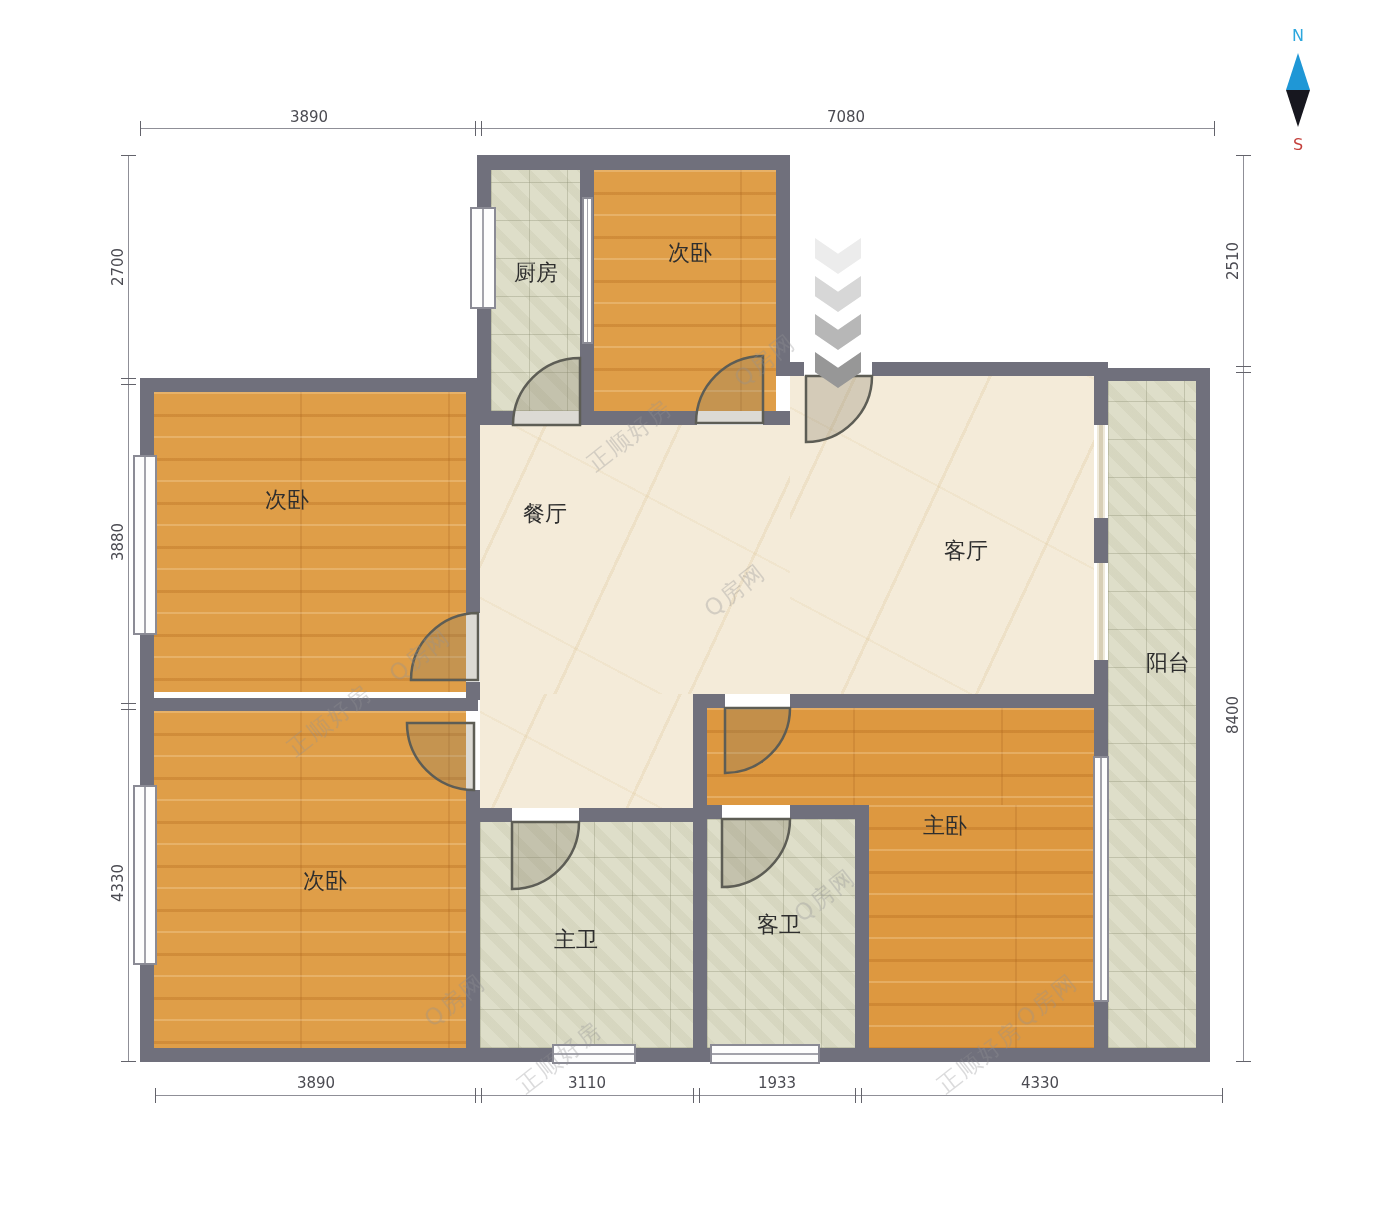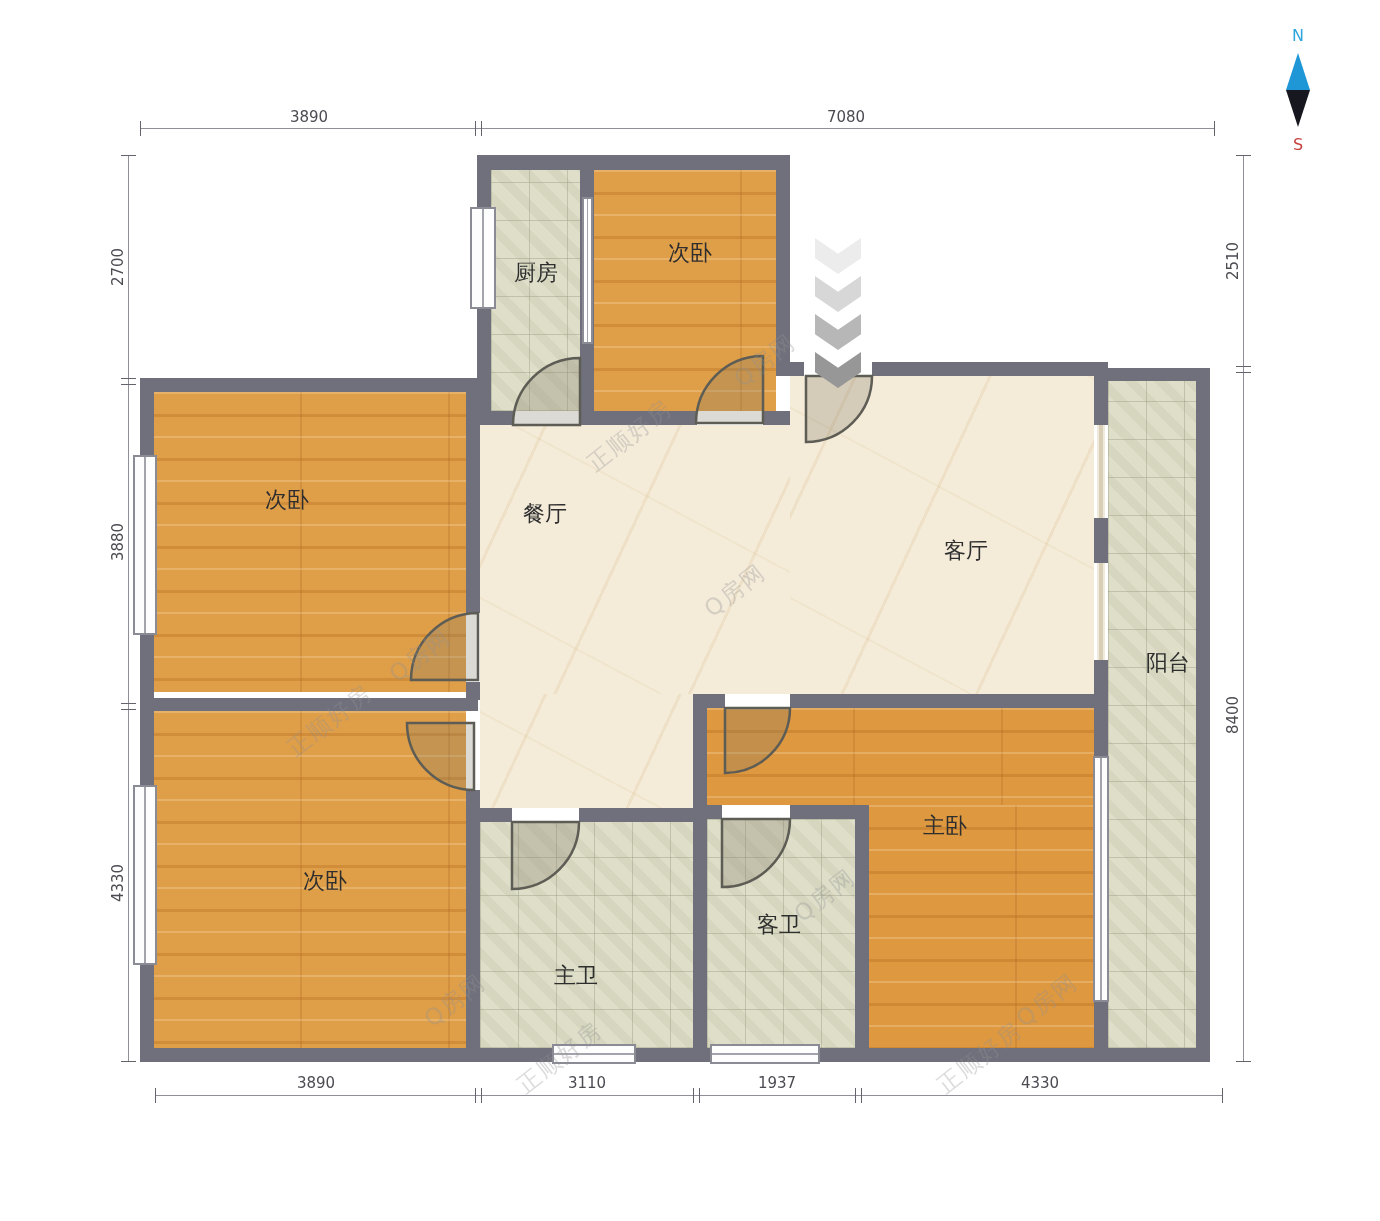--- a/index.html
+++ b/index.html
@@ -128,21 +128,21 @@
   <div class="chev" style="left:815px;top:314px;background:#b7b7b7;"></div>
   <div class="chev" style="left:815px;top:352px;background:#979797;"></div>
 
   <div class="room-label" style="left:536px;top:273px;">厨房</div>
   <div class="room-label" style="left:690px;top:253px;">次卧</div>
   <div class="room-label" style="left:287px;top:500px;">次卧</div>
   <div class="room-label" style="left:545px;top:514px;">餐厅</div>
   <div class="room-label" style="left:966px;top:551px;">客厅</div>
   <div class="room-label" style="left:1168px;top:663px;">阳台</div>
   <div class="room-label" style="left:325px;top:881px;">次卧</div>
-  <div class="room-label" style="left:576px;top:940px;margin-top:36px;">主卫</div>
+  <div class="room-label" style="left:576px;top:940px;">主卫</div>
   <div class="room-label" style="left:779px;top:925px;">客卫</div>
   <div class="room-label" style="left:945px;top:826px;">主卧</div>
 
   <div class="dim-line-h" style="left:140px;top:128px;width:1075px;"></div>
   <span class="tick-v" style="left:140px;top:121px;"></span>
   <span class="tick-v" style="left:475px;top:121px;"></span>
   <span class="tick-v" style="left:481px;top:121px;"></span>
   <span class="tick-v" style="left:1214px;top:121px;"></span>
   <div class="dim-label" style="left:309px;top:126px;">3890</div>
   <div class="dim-label" style="left:846px;top:126px;">7080</div>
@@ -151,21 +151,21 @@
   <span class="tick-v" style="left:155px;top:1088px;"></span>
   <span class="tick-v" style="left:475px;top:1088px;"></span>
   <span class="tick-v" style="left:481px;top:1088px;"></span>
   <span class="tick-v" style="left:693px;top:1088px;"></span>
   <span class="tick-v" style="left:699px;top:1088px;"></span>
   <span class="tick-v" style="left:855px;top:1088px;"></span>
   <span class="tick-v" style="left:861px;top:1088px;"></span>
   <span class="tick-v" style="left:1222px;top:1088px;"></span>
   <div class="dim-label" style="left:316px;top:1092px;">3890</div>
   <div class="dim-label" style="left:587px;top:1092px;">3110</div>
-  <div class="dim-label" style="left:777px;top:1092px;">1937</div>
+  <div class="dim-label" style="left:777px;top:1092px;">1933</div>
   <div class="dim-label" style="left:1040px;top:1092px;">4330</div>
 
   <div class="dim-line-v" style="left:128px;top:155px;height:907px;"></div>
   <span class="tick-h" style="left:121px;top:155px;"></span>
   <span class="tick-h" style="left:121px;top:378px;"></span>
   <span class="tick-h" style="left:121px;top:384px;"></span>
   <span class="tick-h" style="left:121px;top:703px;"></span>
   <span class="tick-h" style="left:121px;top:709px;"></span>
   <span class="tick-h" style="left:121px;top:1061px;"></span>
   <div class="dim-label-vert" style="left:118px;top:267px;">2700</div>

